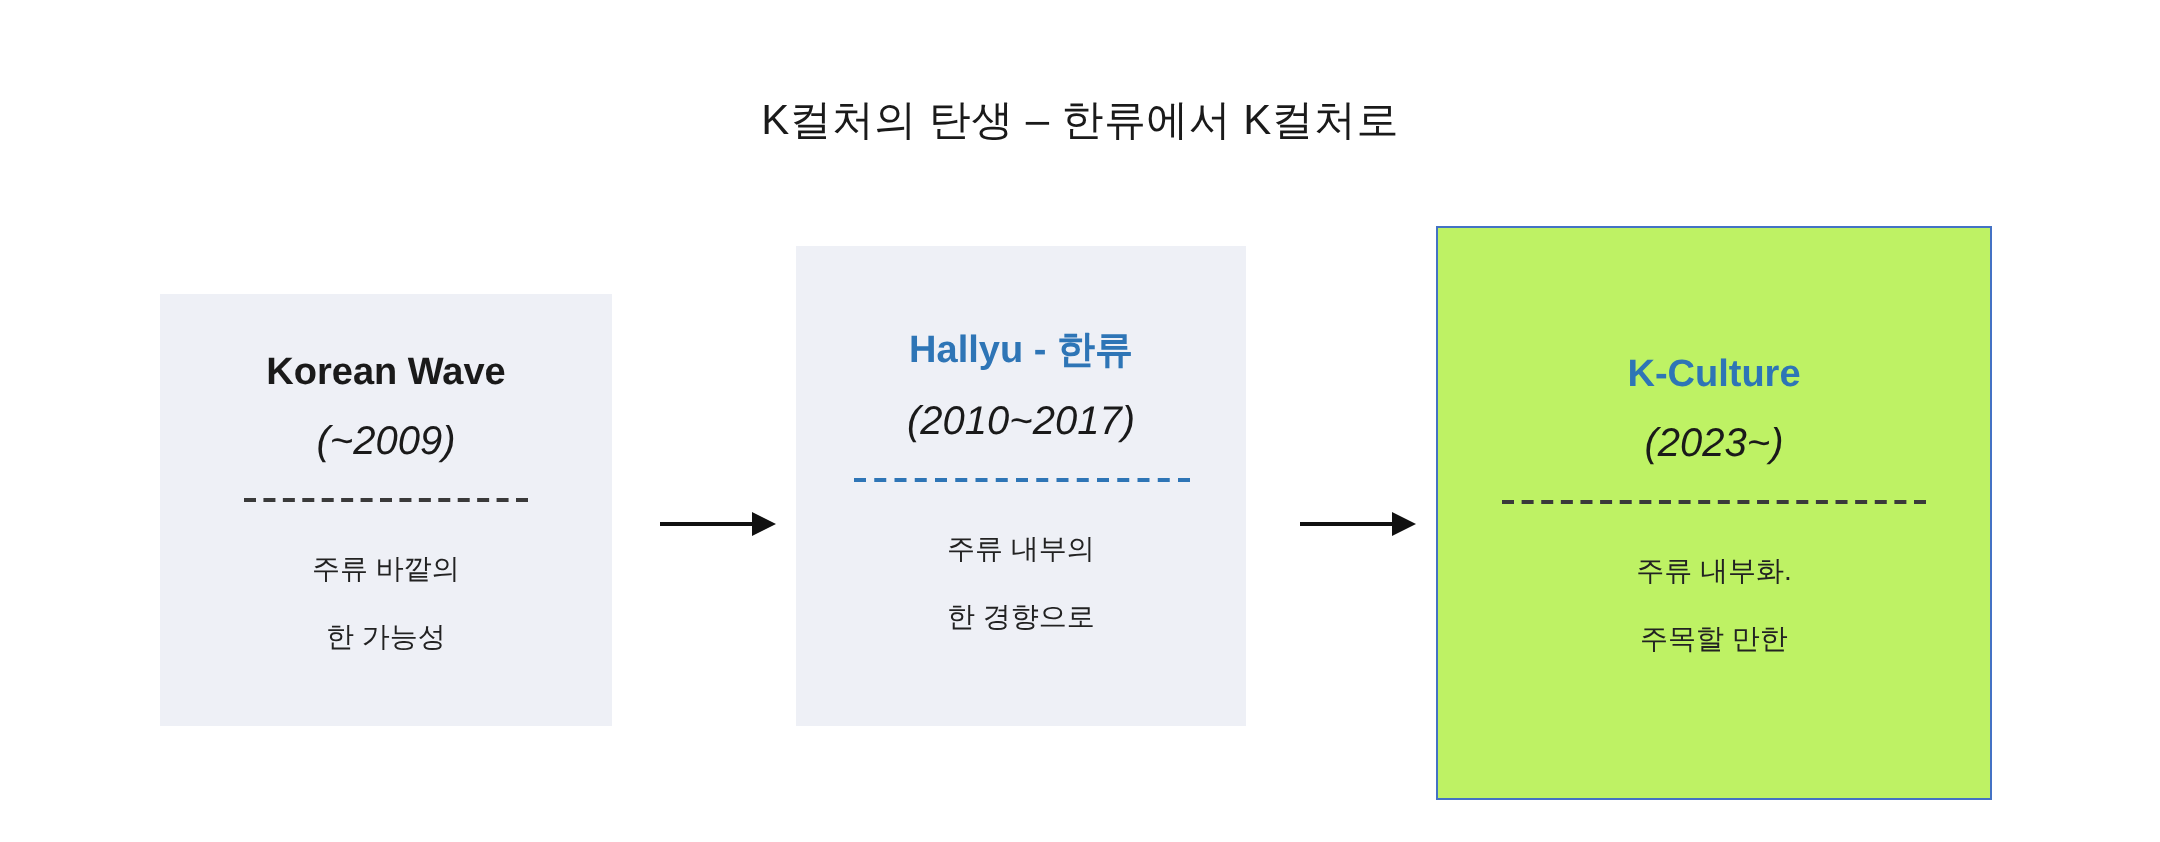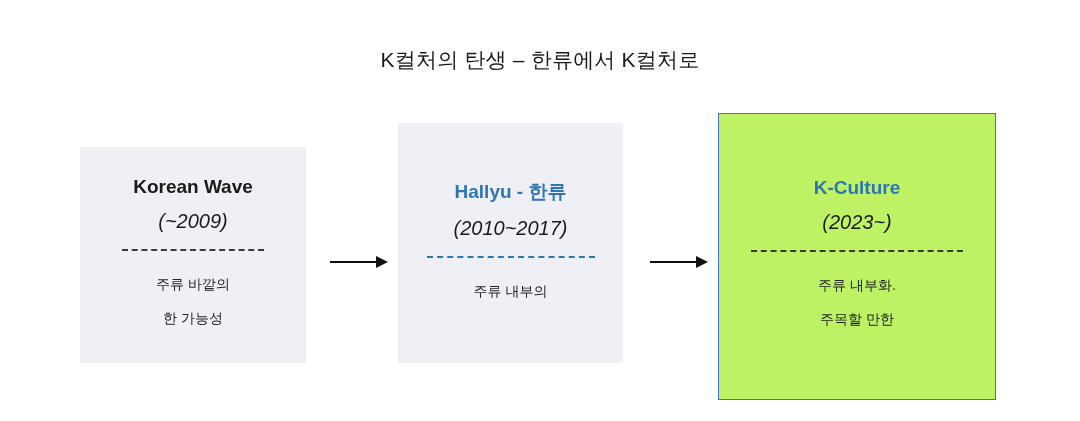--- a/index.html
+++ b/index.html
@@ -93,20 +93,21 @@
   <svg class="flow-arrow arrow-1" viewBox="0 0 62 18">
     <line x1="2" y1="9" x2="50" y2="9" stroke="#111111" stroke-width="2"></line>
     <polygon points="48,3 60,9 48,15" fill="#111111"></polygon>
   </svg>
 
   <div class="stage-box box-2">
     <div class="box-heading blue">Hallyu - 한류</div>
     <div class="box-period">(2010~2017)</div>
     <div class="divider-dashed"></div>
     <div class="box-line">주류 내부의</div>
+    <div class="box-line">한 경향으로</div>
   </div>
 
   <svg class="flow-arrow arrow-2" viewBox="0 0 62 18">
     <line x1="2" y1="9" x2="50" y2="9" stroke="#111111" stroke-width="2"></line>
     <polygon points="48,3 60,9 48,15" fill="#111111"></polygon>
   </svg>
 
   <div class="stage-box box-3">
     <div class="box-heading blue">K-Culture</div>
     <div class="box-period">(2023~)</div>

